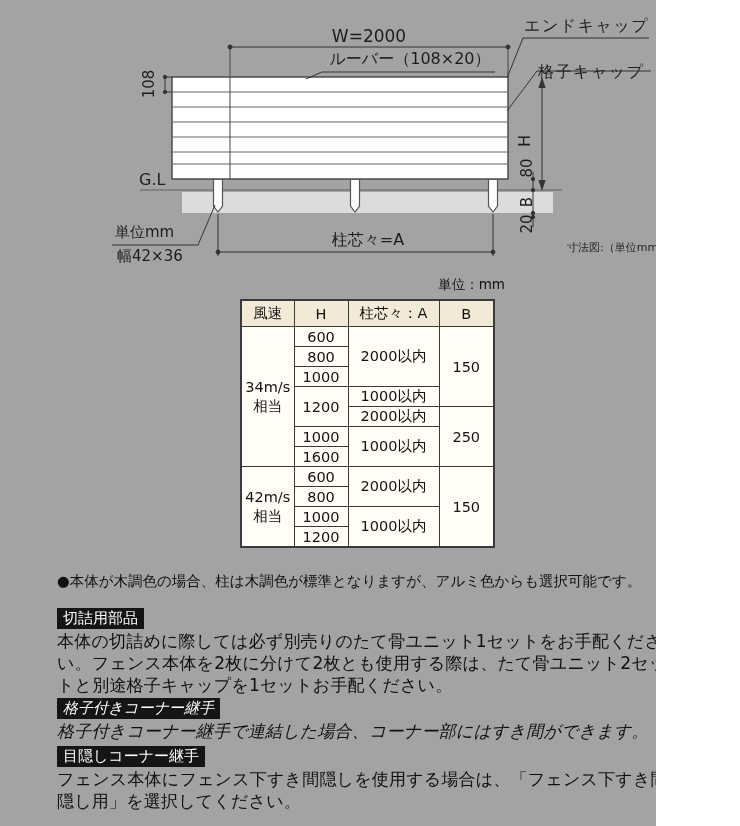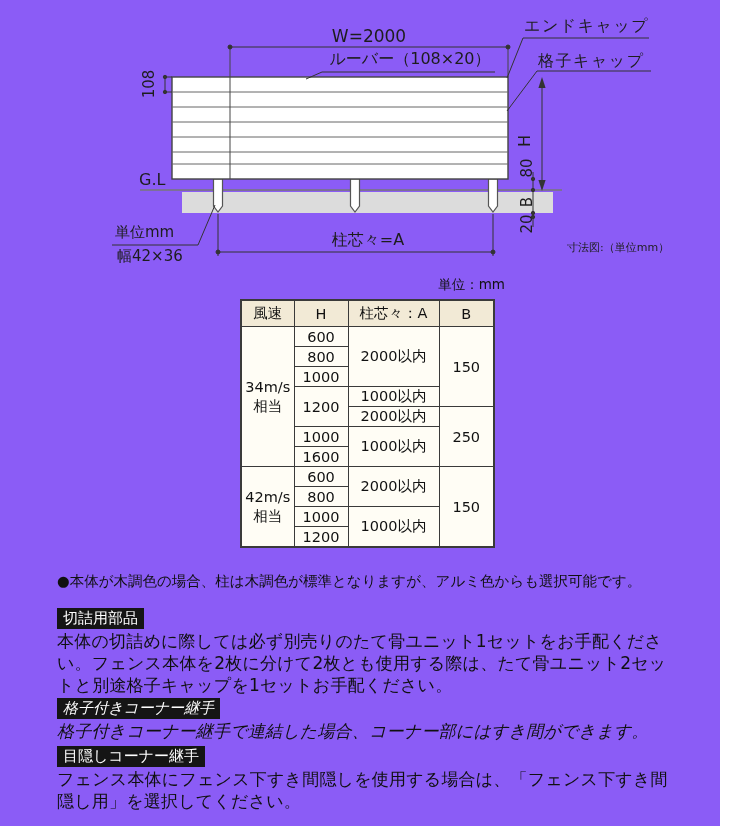--- a/index.html
+++ b/index.html
@@ -1,17 +1,17 @@
 <!DOCTYPE html>
 <html><head>
 <meta charset="utf-8">
 <style>
   html,body{margin:0;padding:0;background:#ffffff;}
   .page{
-    position:relative;width:720px;height:826px;background:#8b5cf6;
+    position:relative;width:656px;height:826px;background:#a3a3a3;
     font-family:"DejaVu Sans","Liberation Sans",sans-serif;color:#222;overflow:hidden;
   }
   
   .diagram{position:absolute;left:0;top:0;width:740px;height:270px;}
   .diagram svg{position:absolute;left:0;top:0;}
   .dlabel{position:absolute;font-size:16px;color:#1d1d1d;white-space:nowrap;line-height:1.1;}
   .vlabel{
     position:absolute;width:36px;height:26px;display:flex;align-items:center;justify-content:center;
     transform:rotate(-90deg);font-size:15px;color:#1d1d1d;white-space:nowrap;
   }
@@ -112,21 +112,21 @@
         <line x1="493" y1="214" x2="493" y2="256" stroke-width="1"></line>
         <line x1="218" y1="252" x2="493" y2="252" stroke-width="1"></line>
         <circle cx="218" cy="252" r="2"></circle>
           <circle cx="493" cy="252" r="2"></circle>
       </g>
     </svg>
 
     <div class="dlabel center" style="left:230px;top:27px;width:278px;font-size:17px;">W=2000</div>
     <div class="dlabel center" style="left:322px;top:50px;width:176px;">ルーバー（108×20）</div>
     <div class="dlabel" style="left:524px;top:17px;letter-spacing:1.5px;">エンドキャップ</div>
-    <div class="dlabel" style="left:538px;top:52px;letter-spacing:1.5px;">格子キャップ</div>
+    <div class="dlabel" style="left:538px;top:63px;letter-spacing:1.5px;">格子キャップ</div>
     <div class="vlabel" style="left:131px;top:71px;">108</div>
     <div class="dlabel" style="left:139px;top:171px;">G.L</div>
     <div class="vlabel" style="left:506px;top:128px;font-size:16px;">H</div>
     <div class="vlabel" style="left:509px;top:155px;">80</div>
     <div class="vlabel" style="left:509px;top:189px;">B</div>
     <div class="vlabel" style="left:509px;top:211px;">20</div>
     <div class="dlabel" style="left:115px;top:224px;font-size:15px;">単位mm</div>
     <div class="dlabel" style="left:117px;top:248px;font-size:15px;">幅42×36</div>
     <div class="dlabel center" style="left:280px;top:231px;width:176px;">柱芯々=A</div>
     <div class="dlabel" style="left:567px;top:242px;font-size:11px;">寸法図:（単位mm）</div>

